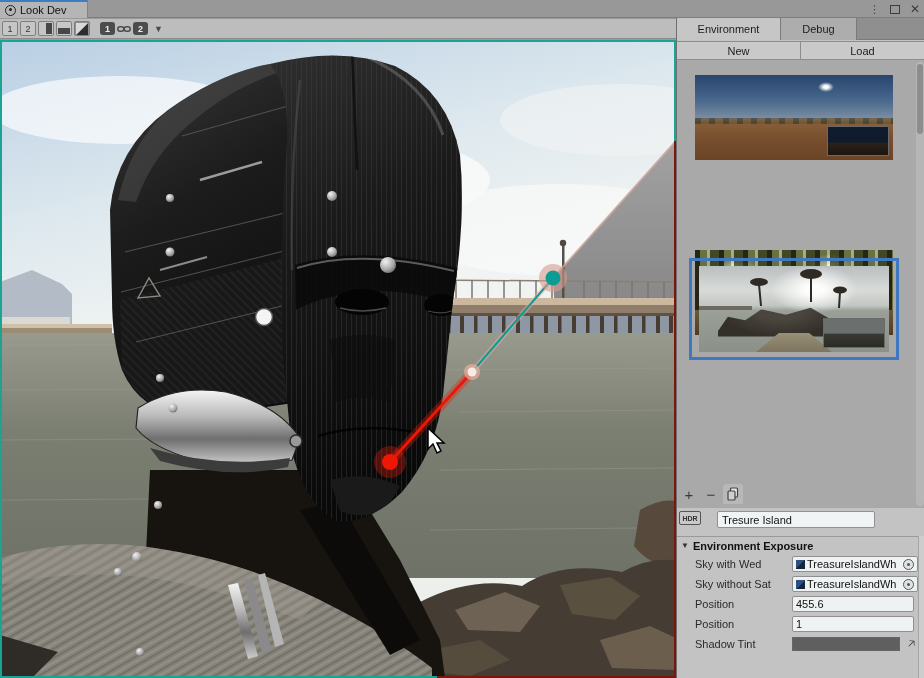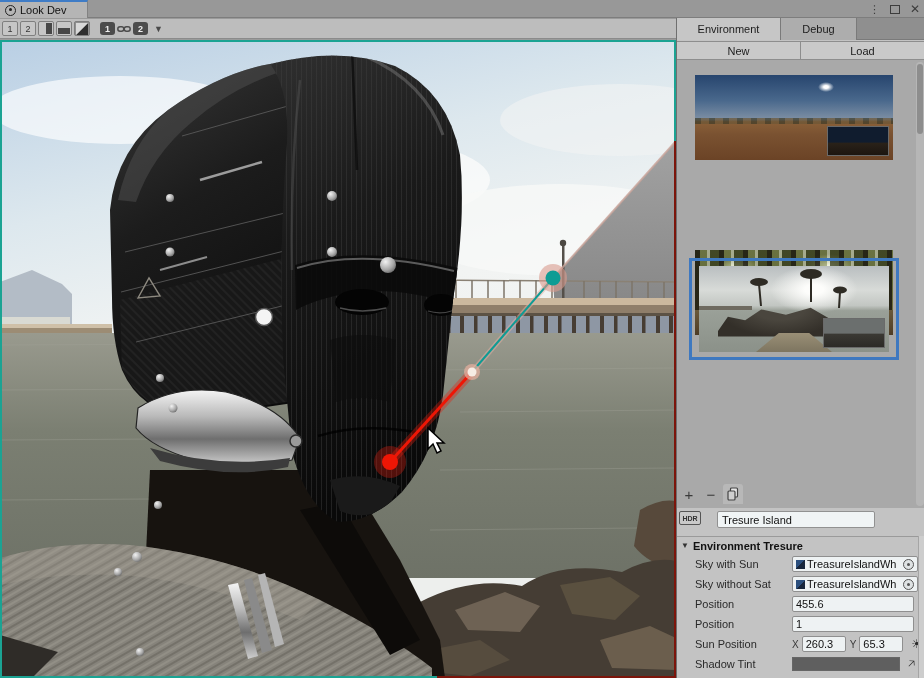--- a/index.html
+++ b/index.html
@@ -455,25 +455,25 @@
     </div>
 
     <div class="hdr-row">
       <div class="hdr-badge">HDR</div>
       <div class="hdr-field">Tresure Island</div>
     </div>
 
     <div class="settings">
       <div class="sec-header">
         <span class="fold">▼</span>
-        <span>Environment Tresure</span>
+        <span>Environment Exposure</span>
       </div>
 
       <div class="srow">
-        <span class="slabel">Sky with Sun</span>
+        <span class="slabel">Sky with Wed</span>
         <div class="sfield objfield">
           <span class="obj-ico"></span>
           <span class="obj-text">TreasureIslandWh</span>
           <span class="obj-pick"></span>
         </div>
       </div>
 
       <div class="srow">
         <span class="slabel">Sky without Sat</span>
         <div class="sfield objfield">
@@ -486,28 +486,20 @@
       <div class="srow">
         <span class="slabel">Position</span>
         <div class="sfield">455.6</div>
       </div>
 
       <div class="srow">
         <span class="slabel">Position</span>
         <div class="sfield">1</div>
       </div>
 
-      <div class="srow xy">
-        <span class="slabel">Sun Position</span>
-        <span class="axis">X</span>
-        <div class="sfield">260.3</div>
-        <span class="axis">Y</span>
-        <div class="sfield">65.3</div>
-        <span class="sunbtn">☀</span>
-      </div>
 
       <div class="srow">
         <span class="slabel">Shadow Tint</span>
         <div class="swatch" style="background: rgb(95, 95, 95);"></div>
         <span class="eyedrop">🡥</span>
       </div>
     </div>
     <div class="set-scroll"></div>
   </div>
 </div>

